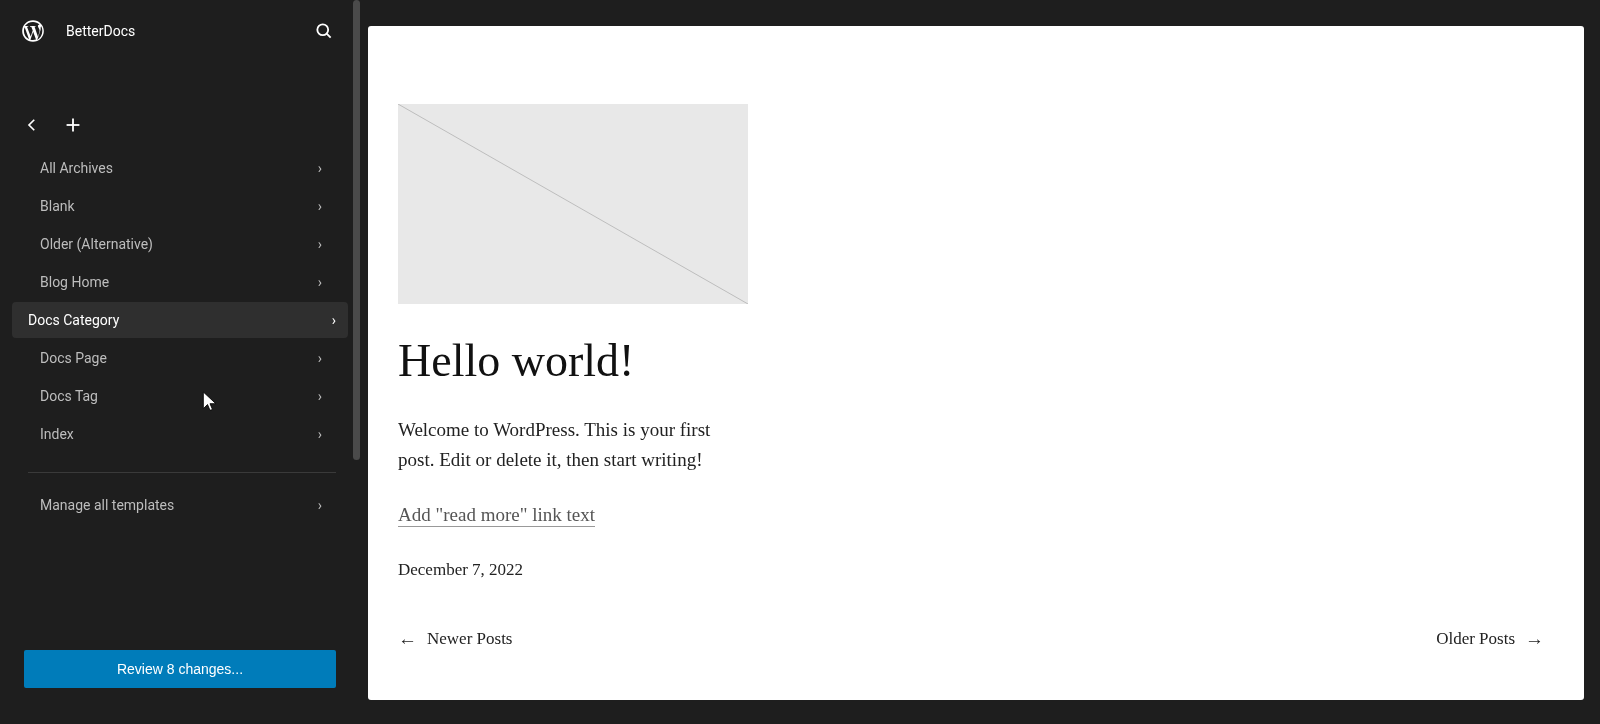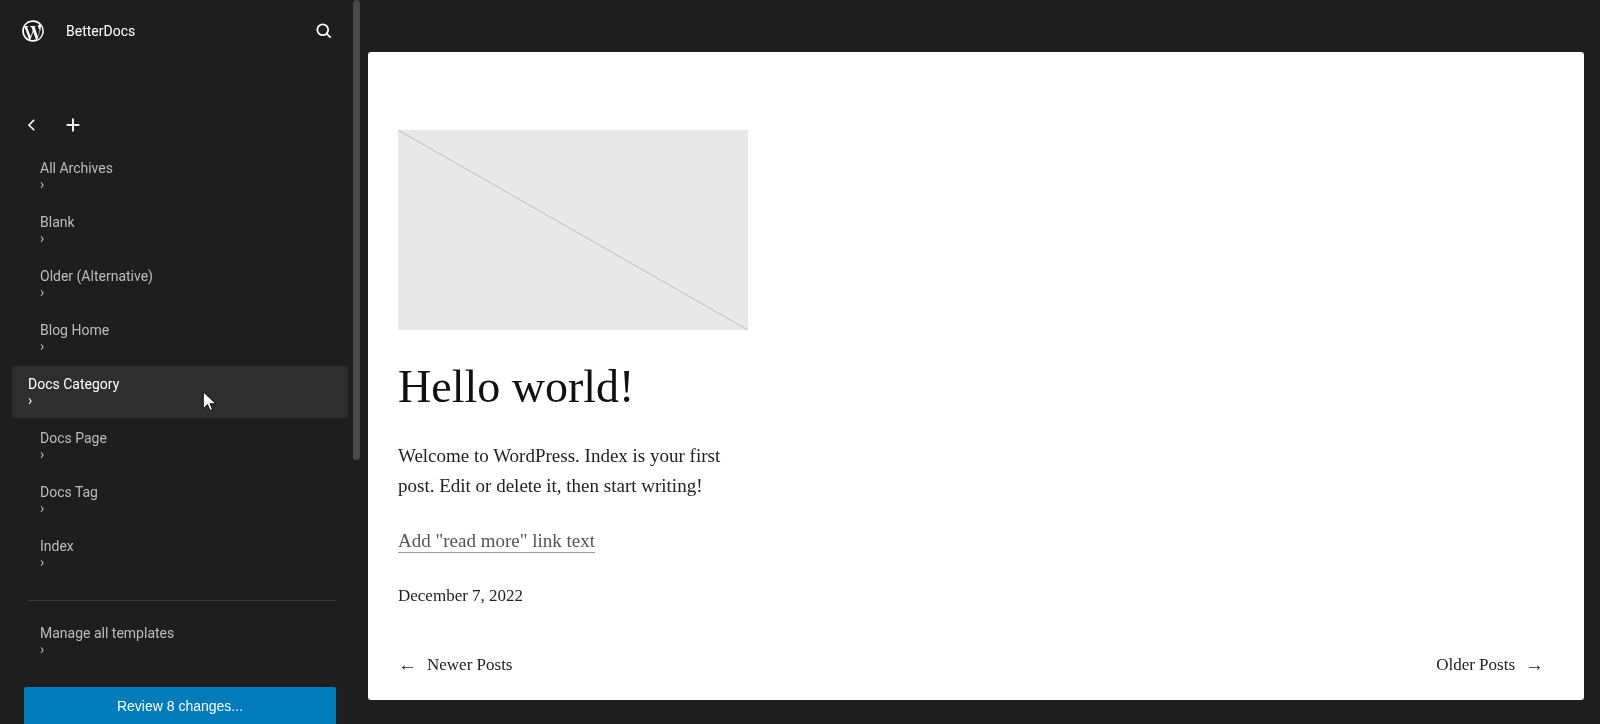--- a/index.html
+++ b/index.html
@@ -79,21 +79,20 @@
     .nav-list { list-style:none; padding: 0; }
     .nav-item {
       display:flex; align-items:flex-start; justify-content:space-between;
       padding: 10px 26px 10px 28px;
       font-size: 14px;
       color: #bdbdbd;
       cursor:pointer;
       position: relative;
       margin: 0 12px 2px 12px;
       border-radius: 4px;
-      flex-direction: column;
     }
     .nav-item.active {
       background: #2f2f2f;
       color: #ffffff;
       margin: 0 12px 2px 12px;
       padding: 10px 12px 10px 16px;
     }
     .nav-item .chevron { color:#bdbdbd; font-size:14px; }
     .nav-item.active .chevron { color:#fff; }
 
@@ -136,21 +135,20 @@
       background:#1e1e1e;
       position: relative;
     }
     .canvas {
       flex:1;
       background:#fff;
       border-radius: 3px;
       overflow-y: auto;
       padding: 78px 40px 40px 30px;
       position: relative;
-      margin-top: 26px;
     }
 
     
     .canvas::-webkit-scrollbar { width: 14px; }
     .canvas::-webkit-scrollbar-track { background:#f1f1f1; }
     .canvas::-webkit-scrollbar-thumb { background:#c6c6c6; border-radius:0; }
     .canvas::-webkit-scrollbar-button {
       background:#f1f1f1; height:14px; display:block;
     }
 
@@ -303,21 +301,21 @@
     <div class="canvas-inner">
 
       <div class="placeholder-img">
         <svg viewBox="0 0 350 200" preserveAspectRatio="none">
           <line x1="0" y1="0" x2="350" y2="200" stroke="#bdbdbd" stroke-width="1"></line>
         </svg>
       </div>
 
       <h1 class="post-title">Hello world!</h1>
 
-      <p class="post-excerpt">Welcome to WordPress. Index is your first post. Edit or delete it, then start writing!</p>
+      <p class="post-excerpt">Welcome to WordPress. This is your first post. Edit or delete it, then start writing!</p>
 
       <span class="read-more">Add "read more" link text</span>
 
       <p class="post-date">December 7, 2022</p>
 
       <div class="pagination">
         <span class="pag-left">
           <span class="arrow">←</span>
           <span>Newer Posts</span>
         </span>

